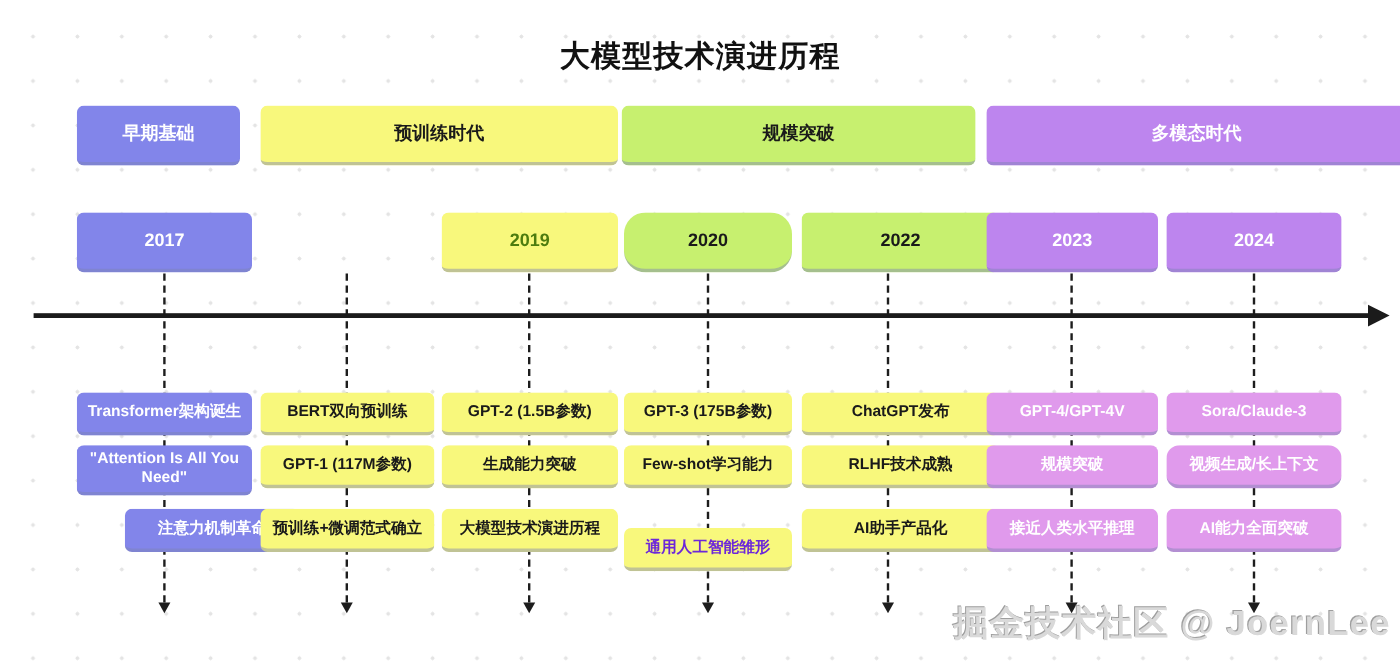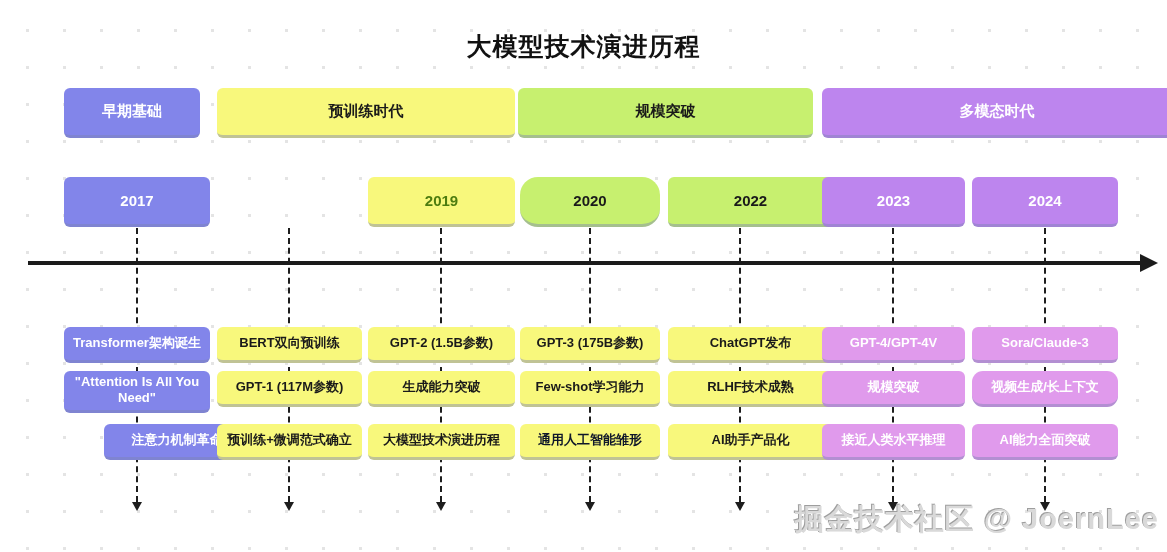--- a/index.html
+++ b/index.html
@@ -118,21 +118,21 @@
   <div class="box event-box ev-r1 x2" style="background: rgb(248, 248, 124); color: rgb(26, 26, 26);">BERT双向预训练</div>
   <div class="box event-box ev-r2 x2" style="background: rgb(248, 248, 124); color: rgb(26, 26, 26);">GPT-1 (117M参数)</div>
   <div class="box event-box ev-r3 x2" style="background: rgb(248, 248, 124); color: rgb(26, 26, 26);">预训练+微调范式确立</div>
 
   <div class="box event-box ev-r1 x3" style="background: rgb(248, 248, 124); color: rgb(26, 26, 26);">GPT-2 (1.5B参数)</div>
   <div class="box event-box ev-r2 x3" style="background: rgb(248, 248, 124); color: rgb(26, 26, 26);">生成能力突破</div>
   <div class="box event-box ev-r3 x3" style="background: rgb(248, 248, 124); color: rgb(26, 26, 26);">大模型技术演进历程</div>
 
   <div class="box event-box ev-r1 x4" style="background: rgb(248, 248, 124); color: rgb(26, 26, 26);">GPT-3 (175B参数)</div>
   <div class="box event-box ev-r2 x4" style="background: rgb(248, 248, 124); color: rgb(26, 26, 26);">Few-shot学习能力</div>
-  <div class="box event-box ev-r3 x4" style="background: rgb(248, 248, 124); color: #0f172a;">通用人工智能雏形</div>
+  <div class="box event-box ev-r3 x4" style="background: rgb(248, 248, 124); color: #6d28d9; margin-top: 16px;">通用人工智能雏形</div>
 
   <div class="box event-box ev-r1 x5" style="background: rgb(248, 248, 124); color: rgb(26, 26, 26);">ChatGPT发布</div>
   <div class="box event-box ev-r2 x5" style="background: rgb(248, 248, 124); color: rgb(26, 26, 26);">RLHF技术成熟</div>
   <div class="box event-box ev-r3 x5" style="background: rgb(248, 248, 124); color: rgb(26, 26, 26);">AI助手产品化</div>
 
   <div class="box event-box ev-r1 x6" style="background: rgb(224, 154, 236); color: rgb(255, 255, 255);">GPT-4/GPT-4V</div>
   <div class="box event-box ev-r2 x6" style="background: rgb(224, 154, 236); color: rgb(255, 255, 255);">规模突破</div>
   <div class="box event-box ev-r3 x6" style="background: rgb(224, 154, 236); color: rgb(255, 255, 255);">接近人类水平推理</div>
 
   <div class="box event-box ev-r1 x7" style="background: rgb(224, 154, 236); color: rgb(255, 255, 255);">Sora/Claude-3</div>

